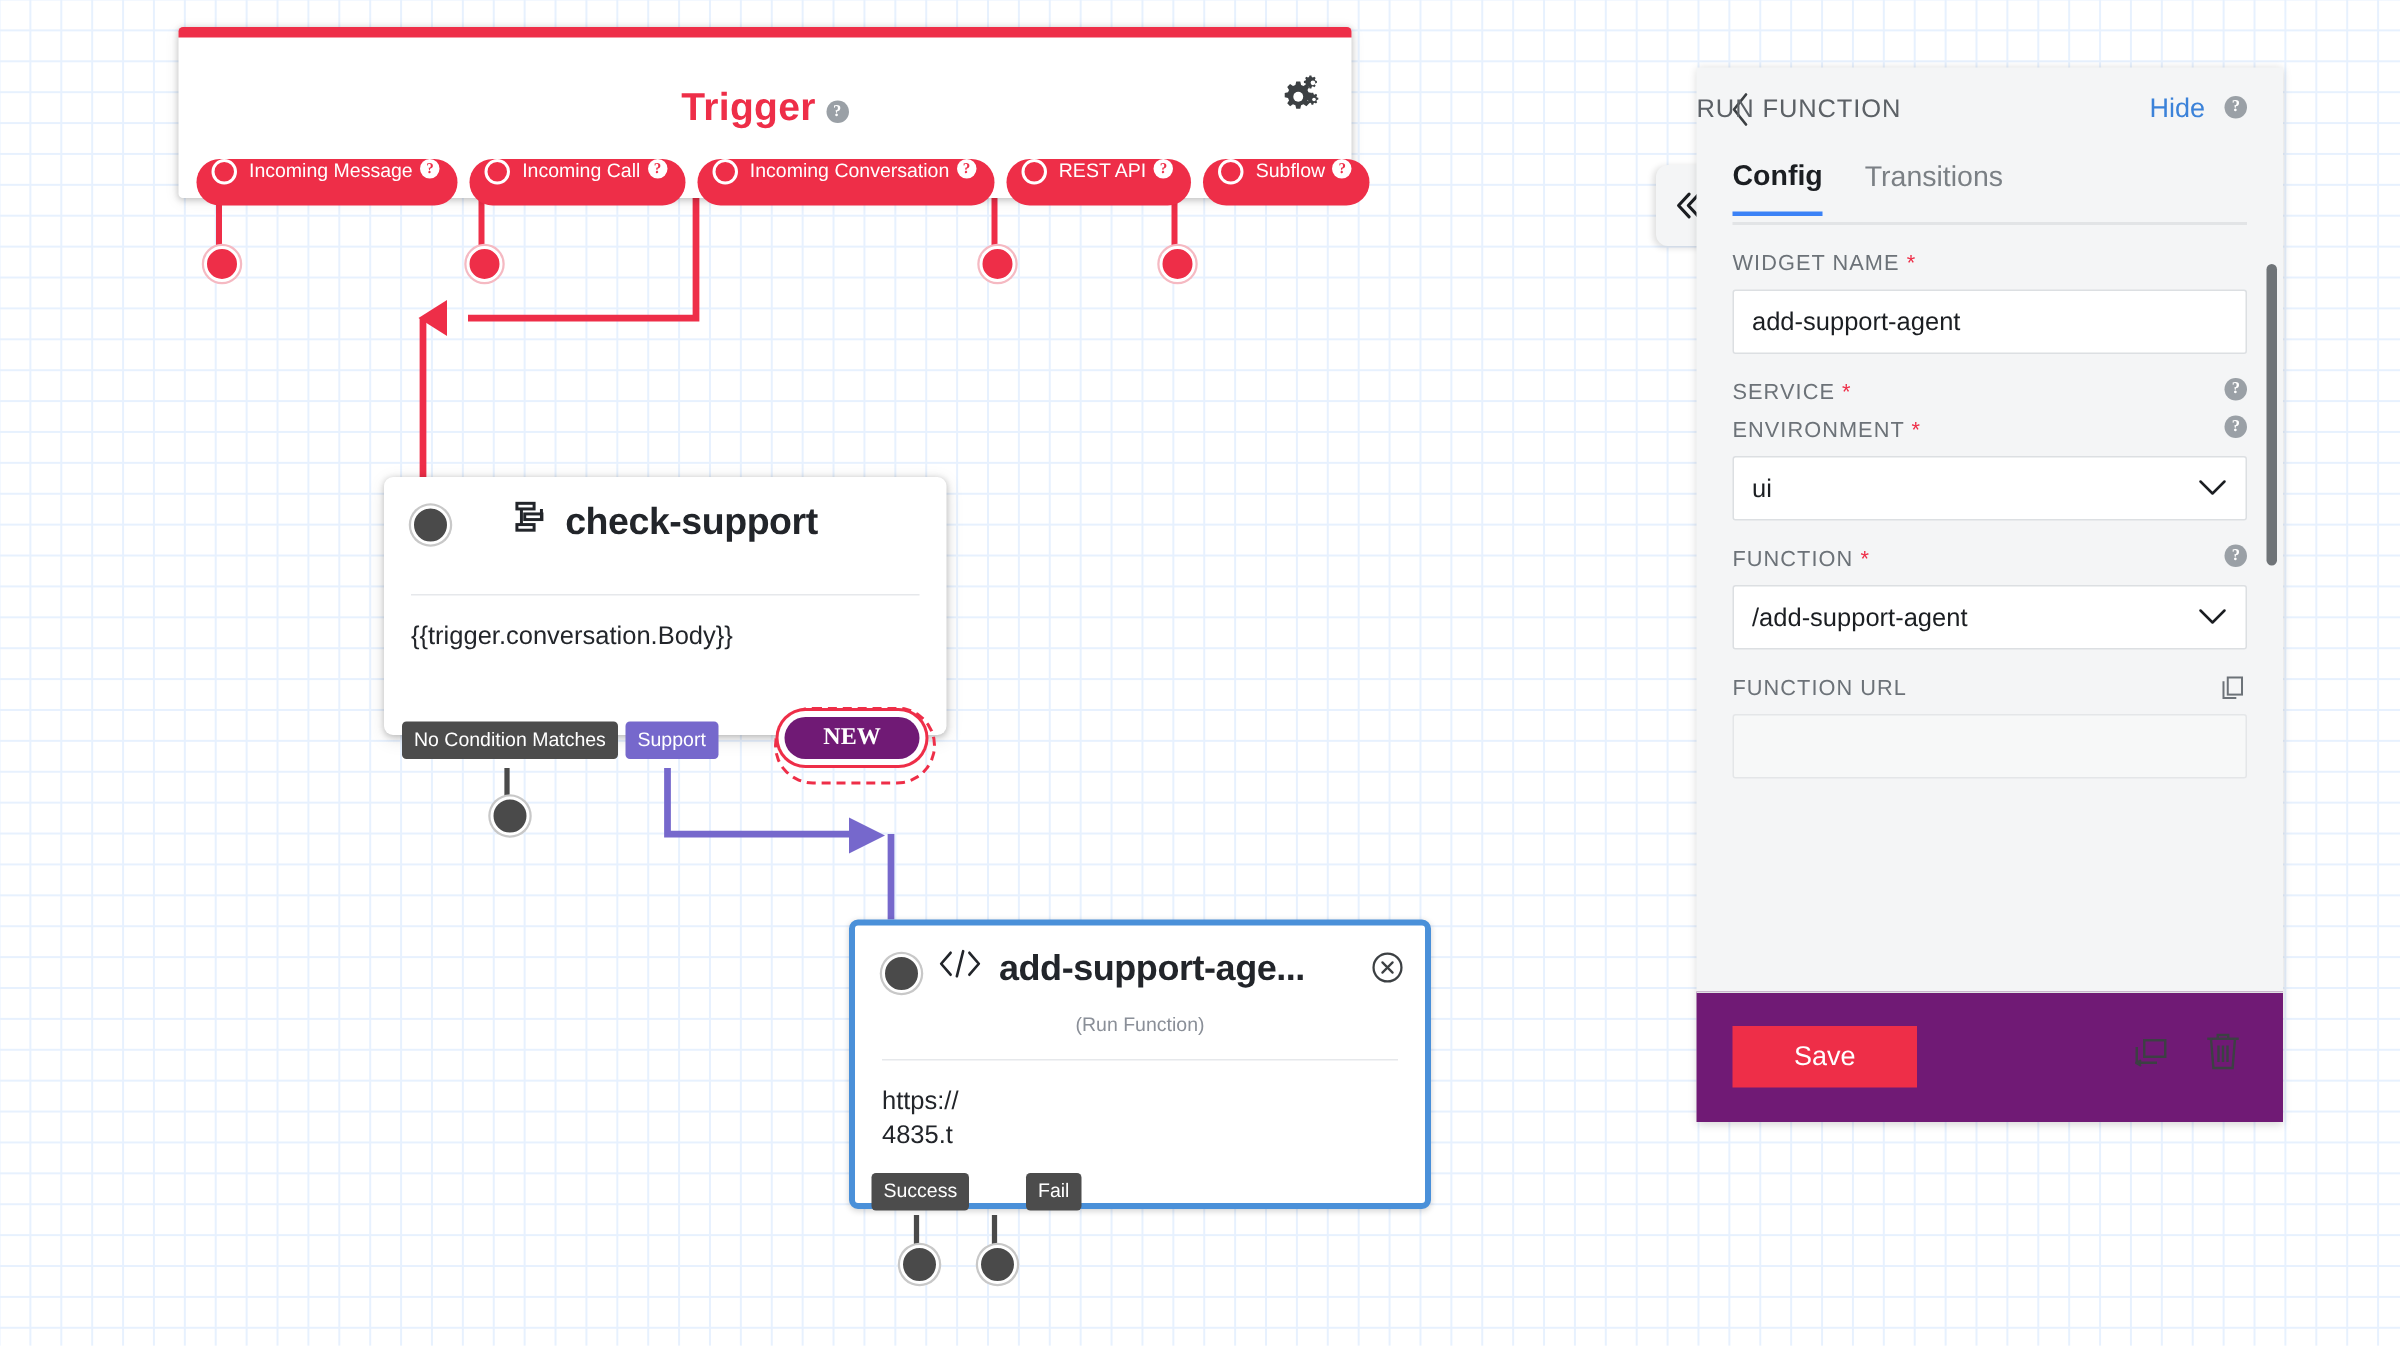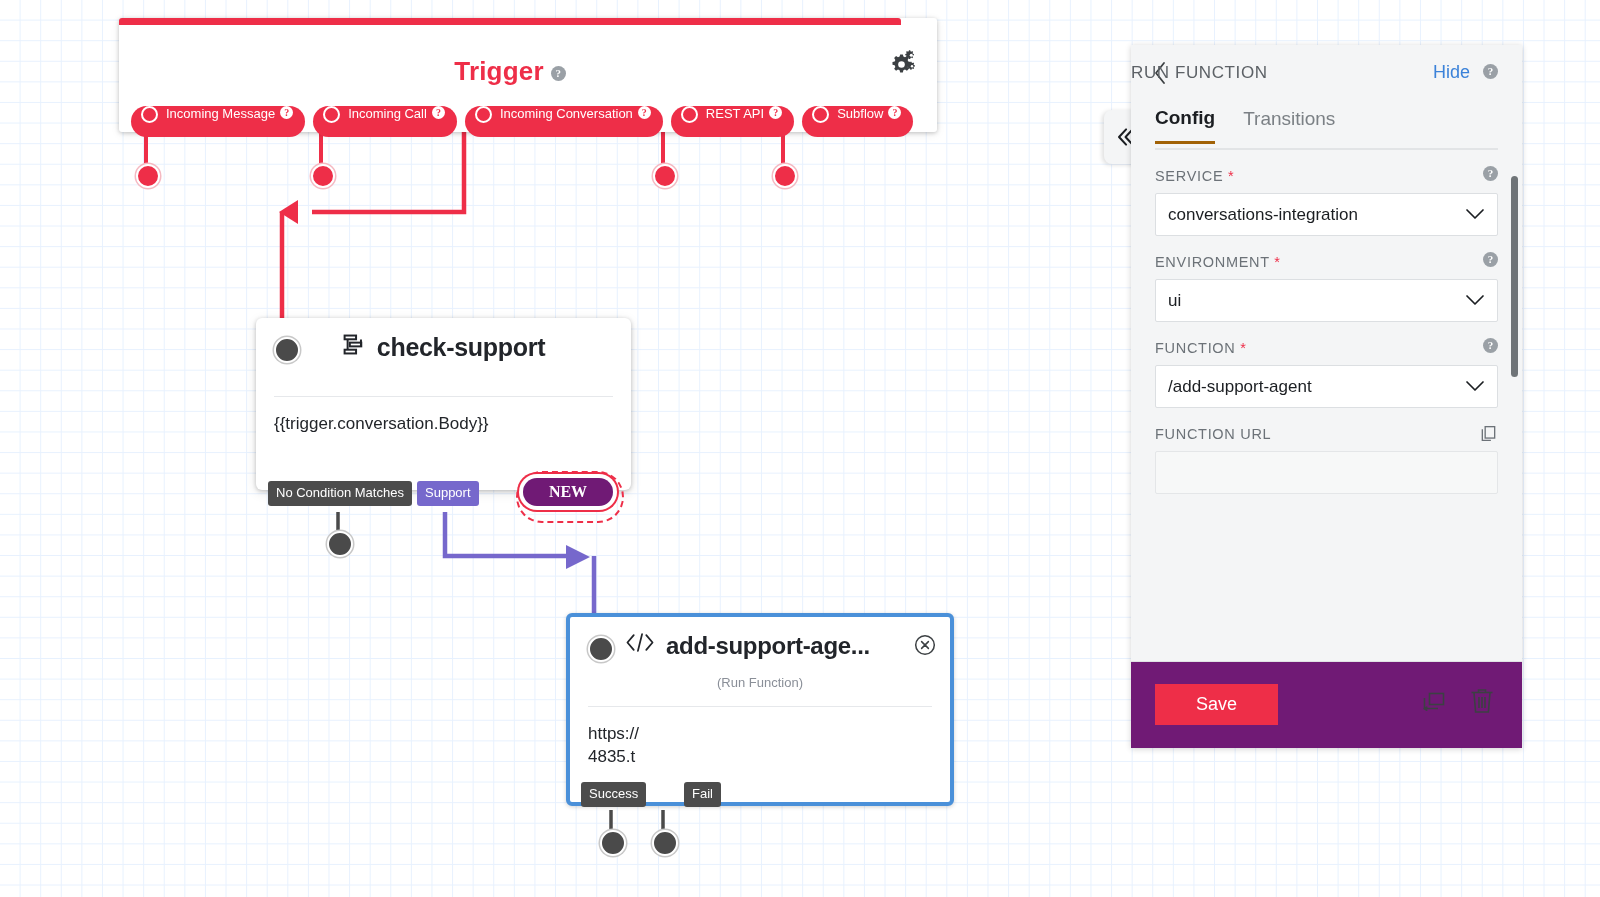--- a/index.html
+++ b/index.html
@@ -22,21 +22,20 @@
     content:"";position:absolute;left:0;top:0;width:1600px;height:897px;
     background:rgba(255,255,255,0.35);pointer-events:none;
   }
   svg.wires{position:absolute;left:0;top:0;width:1600px;height:897px;overflow:visible;}
 
   
   #trigger-card{
     position:absolute;left:119px;top:18px;width:782px;height:114px;
     background:#ffffff;border-radius:3px;
     box-shadow:0 1px 4px rgba(0,0,0,.20), 0 2px 10px rgba(0,0,0,.08);
-    padding-left:36px;
   }
   #trigger-top-bar{
     position:absolute;left:0;top:0;width:782px;height:7px;background:#ee2e48;
     border-top-left-radius:3px;border-top-right-radius:3px;
   }
   #trigger-title{
     position:absolute;left:0;top:38px;width:782px;text-align:center;
     color:#ee2e48;font-size:26px;font-weight:700;letter-spacing:.2px;
   }
   .hlp{
@@ -135,21 +134,21 @@
   #panel-hide{
     position:absolute;right:52px;top:17px;color:#3b82d9;font-size:18px;cursor:pointer;
   }
   #panel-hide-help{position:absolute;right:24px;top:19px;}
   .hlp.grey{background:#9aa0a6;color:#fff;}
   #panel-tabs{
     position:relative;height:46px;margin:0 24px;border-bottom:2px solid #e2e4e6;
     display:flex;gap:28px;align-items:center;
   }
   .ptab{font-size:19px;color:#7b8085;padding-bottom:12px;cursor:pointer;}
-  .ptab.active{color:#1b1e22;font-weight:700;border-bottom:3px solid #a16207;}
+  .ptab.active{color:#1b1e22;font-weight:700;border-bottom:3px solid #3b82f6;}
   #panel-scroll{
     position:absolute;left:0;top:103px;width:391px;height:559px;overflow:hidden;
   }
   #panel-form{padding:20px 24px 0 24px;}
   .fld{margin-bottom:4px;position:relative;}
   .fld-label{
     font-size:14.5px;color:#6c7278;letter-spacing:.7px;margin-bottom:9px;
   }
   .req{color:#ee2e48;}
   .fld-help{position:absolute;right:0;top:-2px;}
@@ -339,32 +338,30 @@
   </div>
 
   <div id="panel-tabs">
     <div class="ptab active">Config</div>
     <div class="ptab">Transitions</div>
   </div>
 
   <div id="panel-scroll">
     <div id="panel-form">
 
+      <div class="fld">
+        <div class="fld-label"><span>WIDGET NAME</span> <span class="req">*</span></div>
+        <div class="inp">
+          <span>add-support-agent</span>
+        </div>
+      </div>
 
       <div class="fld">
         <div class="fld-label"><span>SERVICE</span> <span class="req">*</span></div>
         <div class="fld-help"><span class="hlp grey" style="margin-left:0">?</span></div>
-        <div class="inp">
-          <span>conversations-integration</span>
-          <span class="chev">
-            <svg viewBox="0 0 20 14" width="20" height="14">
-                <path d="M2 3 L10 11 L18 3" fill="none" stroke="#1b1e22" stroke-width="1.7" stroke-linecap="round" stroke-linejoin="round"></path>
-              </svg>
-          </span>
-        </div>
       </div>
 
       <div class="fld">
         <div class="fld-label"><span>ENVIRONMENT</span> <span class="req">*</span></div>
         <div class="fld-help"><span class="hlp grey" style="margin-left:0">?</span></div>
         <div class="inp">
           <span>ui</span>
           <span class="chev">
             <svg viewBox="0 0 20 14" width="20" height="14">
                 <path d="M2 3 L10 11 L18 3" fill="none" stroke="#1b1e22" stroke-width="1.7" stroke-linecap="round" stroke-linejoin="round"></path>

